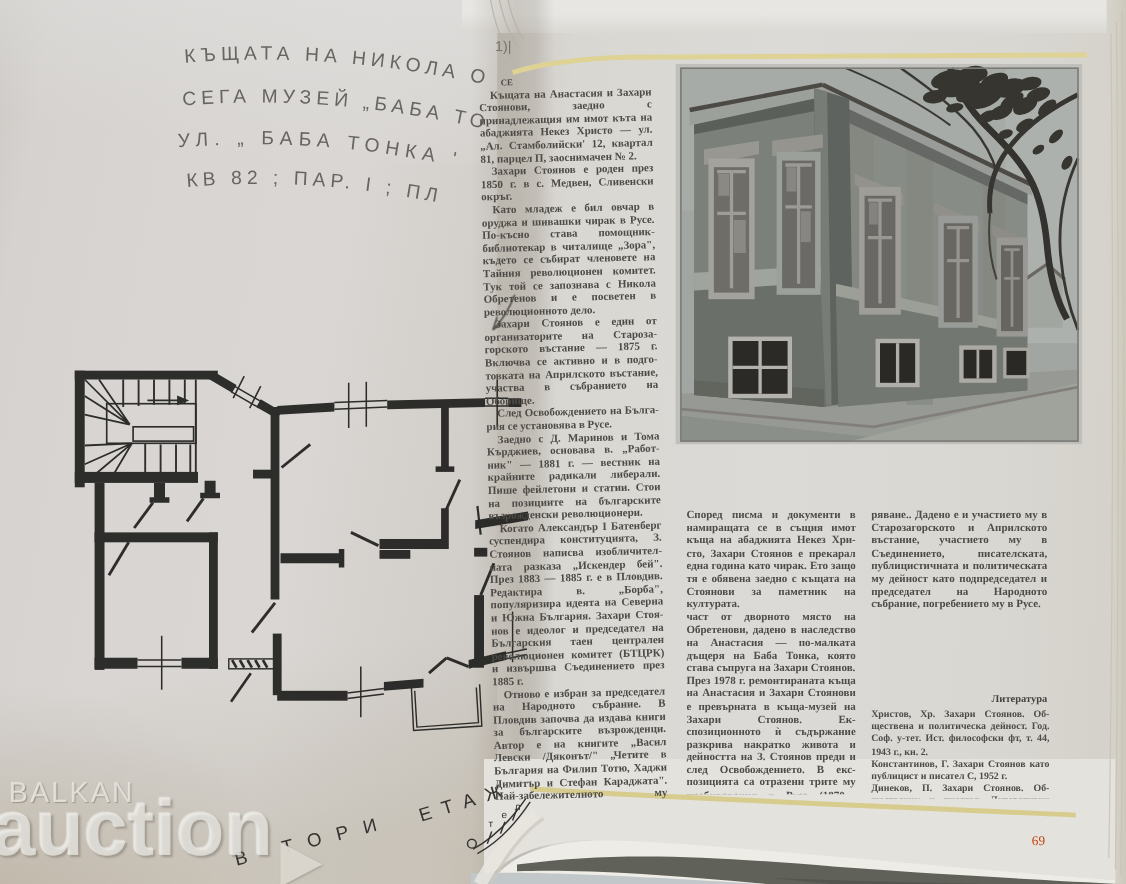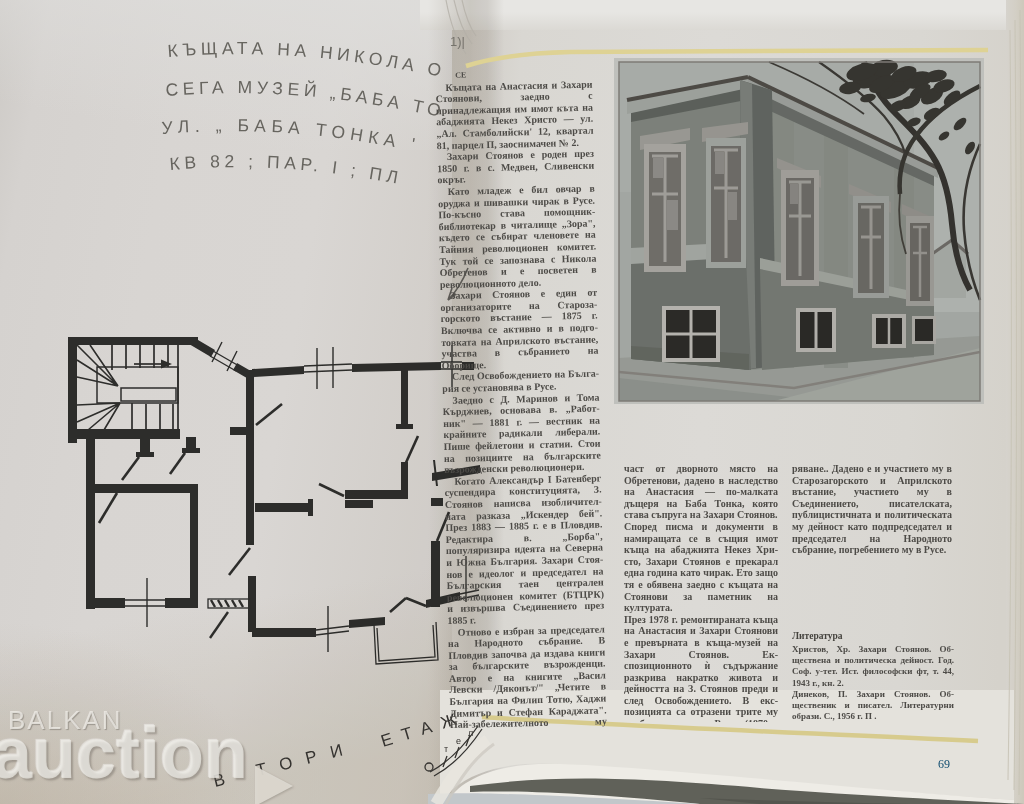--- a/index.html
+++ b/index.html
@@ -433,37 +433,38 @@
 <p class="ind">Като младеж е бил овчар в оруджа и шивашки чирак в Русе. По-късно става помощ­ник-библиотекар в читалище „Зора", където се събират чле­новете на Тайния революцио­нен комитет. Тук той се запоз­нава с Никола Обретенов и е посветен в революционното де­ло.</p>
 <p class="ind">Захари Стоянов е един от организаторите на Староза­горското въстание — 1875 г. Включва се активно и в подго­товката на Априлското въста­ние, участва в събранието на Оборище.</p>
 <p class="ind">След Освобождението на Бълга­рия се установява в Русе.</p>
 <p class="ind">Заедно с Д. Маринов и Тома Кърджиев, основава в. „Работ­ник" — 1881 г. — вестник на крайните радикали либерали. Пише фейлетони и статии. Стои на позициите на българските възрожденски революцио­нери.</p>
 <p class="ind">Когато Александър I Батенберг суспендира конституцията, З. Стоянов написва изобличител­ната разказа „Искендер бей". През 1883 — 1885 г. е в Плов­див. Редактира в. „Борба", популяризира идеята на Северна и Южна България. Захари Стоя­нов е идеолог и председател на Българския таен центра­лен революционен комитет (БТЦРК) и извършва Съедине­нието през 1885 г.</p>
 <p class="ind">Отново е избран за предсе­дател на Народното събрание. В Пловдив започва да издава книги за българските въз­рожденци. Автор е на кни­гите „Васил Левски /Дяконът/" „Четите в България на Филип Тотю, Хаджи Димитър и Сте­фан Караджата". Най-забележи­телното му произведение е „Записки по българските въс­тания" — исторически и ху­дожествен документ за Старо­загорското и Априлското въс­тания.</p>
 
 </div>
 
 <div class="abs col col2" style="left:624px;top:463px;width:154px;height:259px;overflow:hidden;">
+<p>Според писма и документи в намиращата се в същия имот къща на абаджията Некез Хри­сто, Захари Стоянов е прека­рал една година като чирак. Ето защо тя е обявена заедно с къщата на Стоянови за памет­ник на културата.</p>
 <p>част от дворното място на Обретенови, дадено в наслед­ство на Анастасия — по-мал­ката дъщеря на Баба Тонка, която става съпруга на Захари Стоянов.</p>
-<p>Според писма и документи в намиращата се в същия имот къща на абаджията Некез Хри­сто, Захари Стоянов е прека­рал една година като чирак. Ето защо тя е обявена заедно с къщата на Стоянови за памет­ник на културата.</p>
 <p>През 1978 г. ремонтираната къ­ща на Анастасия и Захари Стоянови е превърната в къща-музей на Захари Стоянов. Ек­спозиционното ѝ съдържание разкрива накратко живота и дейността на З. Стоянов преди и след Освобождението. В екс­позицията са отразени трите му пребивавания в Русе (1870— 1875, 1878—1882 и 1886—1887г., приемането му за член на Ру­сенския революционен коми­тет, революционното му съз-</p>
 </div>
 
 <div class="abs col col2" style="left:792px;top:463px;width:160px;height:146px;overflow:hidden;">
 <p>ряване.. Дадено е и участието му в Старозагорското и Април­ското въстание, участието му в Съединението, писателската, публицистичната и политиче­ската му дейност като под­председател и председател на Народното събрание, погребе­нието му в Русе.</p>
 </div>
 
-<div class="abs" style="left:792px;top:631px;width:160px;color:#44423d;font-size:9.5px;font-weight:bold;">Литература</div>
+<div class="abs" style="left:792px;top:631px;width:160px;color:#44423d;font-size:9.5px;font-weight:bold;text-align:right;">Литература</div>
 
 <div class="abs col" style="left:792px;top:644px;width:162px;height:82px;overflow:hidden;font-size:9px;line-height:11.2px;">
 <p>Христов, Хр. Захари Стоянов. Об­ществена и политическа дейност. Год. Соф. у-тет. Ист. философски фт, т. 44, 1943 г., кн. 2.</p>
+<p>Константинов, Г. Захари Стоянов като публицист и писател С, 1952 г.</p>
 <p>Динеков, П. Захари Стоянов. Об­щественик и писател. Литературни образи. С., 1956 г. П .</p>
 </div>
 
-<div class="abs" style="left:938px;top:757px;color:#0c4a6e;font-size:12px;">69</div>
+<div class="abs" style="left:938px;top:757px;color:#c2410c;font-size:12px;">69</div>
 
 <div class="abs" style="left:8px;top:705px;font-family:'Liberation Sans',sans-serif;font-weight:normal;
   font-size:26px;letter-spacing:2px;color:rgba(240,238,233,0.8);text-shadow:1px 1px 1px rgba(110,105,95,0.5);">BALKAN</div>
 
 <div class="abs" style="left:-8px;top:712px;font-family:'Liberation Sans',sans-serif;font-weight:bold;
   font-size:72px;letter-spacing:0px;color:rgba(240,238,233,0.72);text-shadow:2px 2px 2px rgba(110,105,95,0.45), -1px -1px 1px rgba(255,255,255,0.5);">auction</div>
 
 <div class="abs" style="left:255px;top:766px;width:0;height:0;border-left:38px solid rgba(222,218,210,0.95);
   border-top:20px solid transparent;border-bottom:20px solid transparent;filter:drop-shadow(1px 1px 1px rgba(110,105,95,.4));"></div>
 

